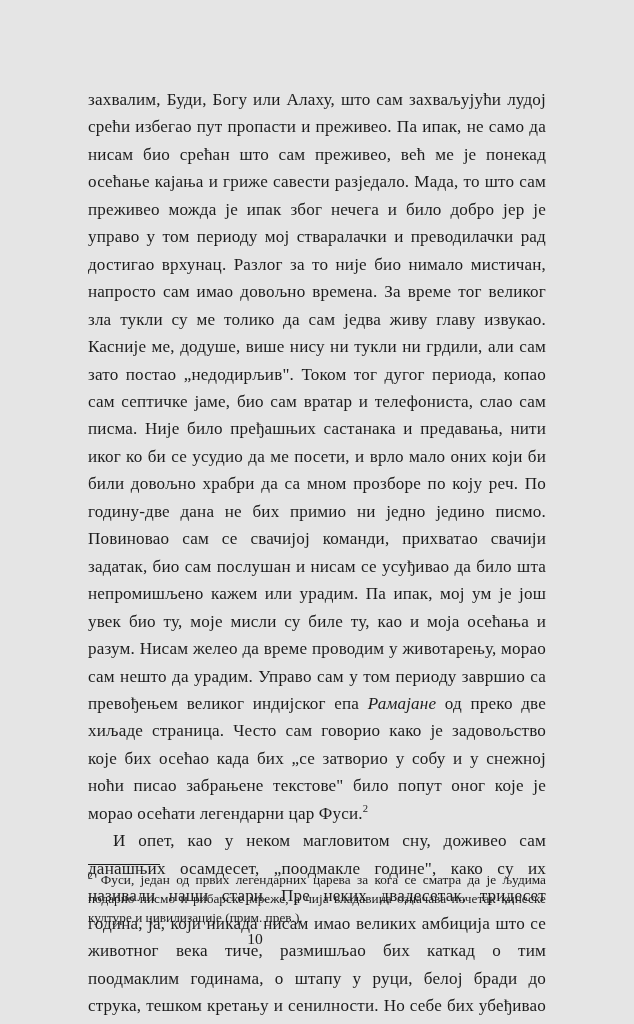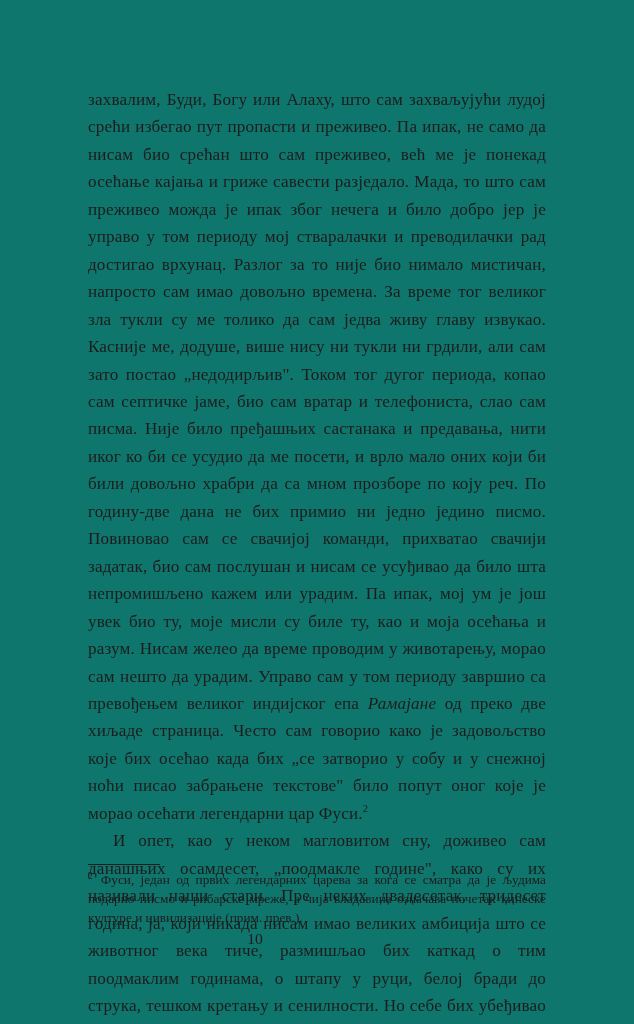--- a/index.html
+++ b/index.html
@@ -15,21 +15,21 @@
     font-family: "Liberation Serif", "DejaVu Serif", serif;
     color: #1a1a1a;
     position: relative;
   }
   .page {
     position: absolute;
     left: 0;
     top: 0;
     width: 634px;
     height: 1024px;
-    background: #0f766e;
+    background: #e5e5e5;
   }
   .text-block {
     position: absolute;
     left: 88px;
     top: 86px;
     width: 458px;
   }
   p.body-par {
     margin: 0;
     padding: 0;

